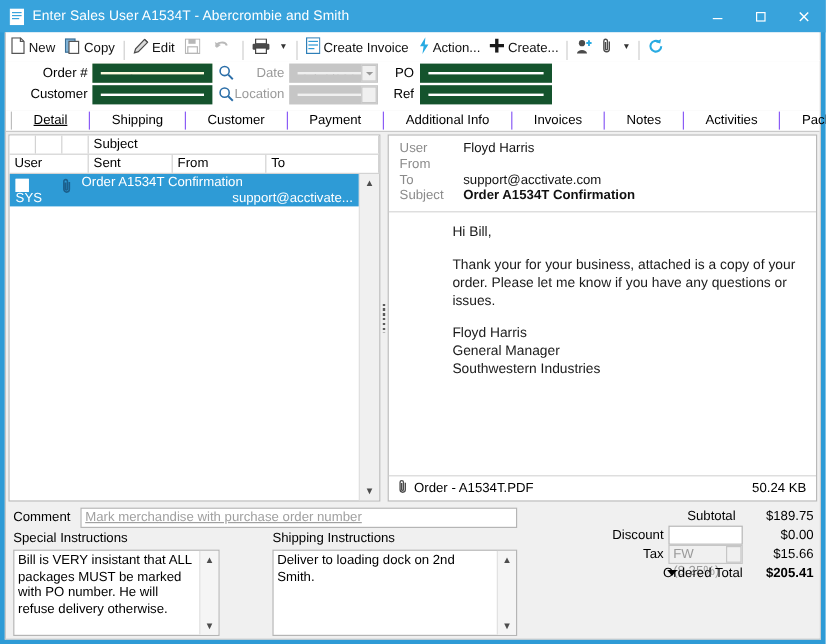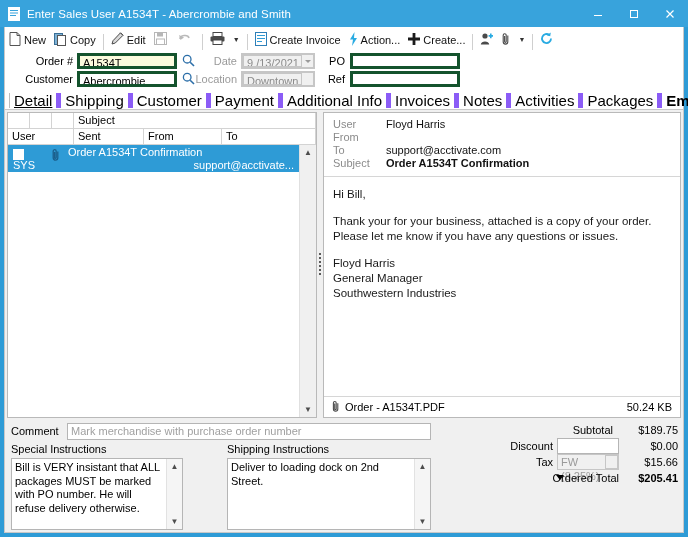--- a/index.html
+++ b/index.html
@@ -117,21 +117,21 @@
     position: absolute;
     text-align: right;
     color: #000;
     font-size: 11px;
     line-height: 15px;
   }
   .fld-label.dim { color: #9a9a9a; }
   .inp {
     position: absolute;
     box-sizing: border-box;
-    border: 3px solid #14532d;
+    border: 7px solid #14532d;
     background: #ffffff;
     height: 16px;
     font-size: 11px;
     line-height: 14px;
     padding: 0 3px;
     color: #000;
     font-family: "Liberation Sans", sans-serif;
     overflow: hidden;
     white-space: nowrap;
   }
@@ -167,25 +167,25 @@
   
   .tabstrip {
     flex: 0 0 17px;
     background: #ffffff;
     display: flex;
     align-items: center;
     padding-left: 4px;
     border-bottom: 1px solid #c9c9c9;
   }
   .tab {
-    padding: 0 4px;
-    font-size: 15px;
+    padding: 0 18px;
+    font-size: 11px;
     line-height: 15px;
     color: #000;
-    border-right: 5px solid #8b5cf6;
+    border-right: 1px solid #8b5cf6;
     white-space: nowrap;
   }
   .tab:first-child { border-left: 1px solid #bdbdbd; }
   .tab.active { font-weight: bold; }
   .tab .ul { text-decoration: underline; }
 
   
   .main {
     flex: 1 1 auto;
     display: flex;
@@ -325,20 +325,21 @@
   }
   .mh-value.b { font-weight: bold; }
 
   .mail-body {
     flex: 1 1 auto;
     padding: 10px 10px 0 9px;
     font-size: 11.5px;
     line-height: 15px;
     color: #1a1a1a;
     overflow: hidden;
+    margin-left: 44px;
   }
   .mail-body p { margin: 0 0 12px 0; }
   .mail-body .sig { margin: 0; }
   .attach-bar {
     flex: 0 0 20px;
     border-top: 1px solid #d6d6d6;
     display: flex;
     align-items: center;
     padding: 0 8px 0 8px;
     font-size: 11px;
@@ -369,20 +370,21 @@
     left: 58px; top: 0px;
     width: 364px; height: 17px;
     background: #ffffff;
     border: 1px solid #b5b5b5;
     box-sizing: border-box;
     font-size: 11px;
     color: #a0a0a0;
     padding: 1px 3px;
     overflow: hidden;
     white-space: nowrap;
+    text-decoration: underline;
   }
   .instr-label {
     position: absolute;
     font-size: 11px;
     top: 20px;
   }
   .ta {
     position: absolute;
     top: 35px;
     height: 72px;
@@ -743,21 +745,21 @@
         <div class="ta" style="left:2px; width:172px;">
           <span>Bill is VERY insistant that ALL packages MUST be marked with PO number.  He will refuse delivery otherwise.</span>
           <div class="vs">
             <div class="sb-btn">▲</div>
             <div class="sb-btn">▼</div>
           </div>
         </div>
 
         <span class="instr-label" style="left:218px;">Shipping Instructions</span>
         <div class="ta" style="left:218px; width:204px;">
-          <span>Deliver to loading dock on 2nd Street.</span>
+          <span>Deliver to loading dock on 2nd Smith.</span>
           <div class="vs">
             <div class="sb-btn">▲</div>
             <div class="sb-btn">▼</div>
           </div>
         </div>
       </div>
 
       <div class="bottom-right">
         <span class="tot-label" style="right:68px; top:1px; width:90px;">Subtotal</span>
         <span class="tot-amount" style="top:1px;">$189.75</span>

